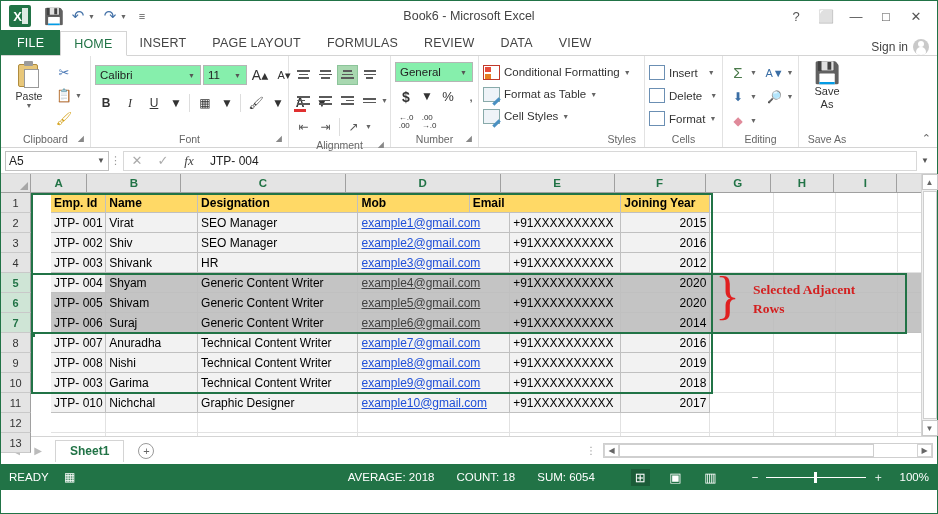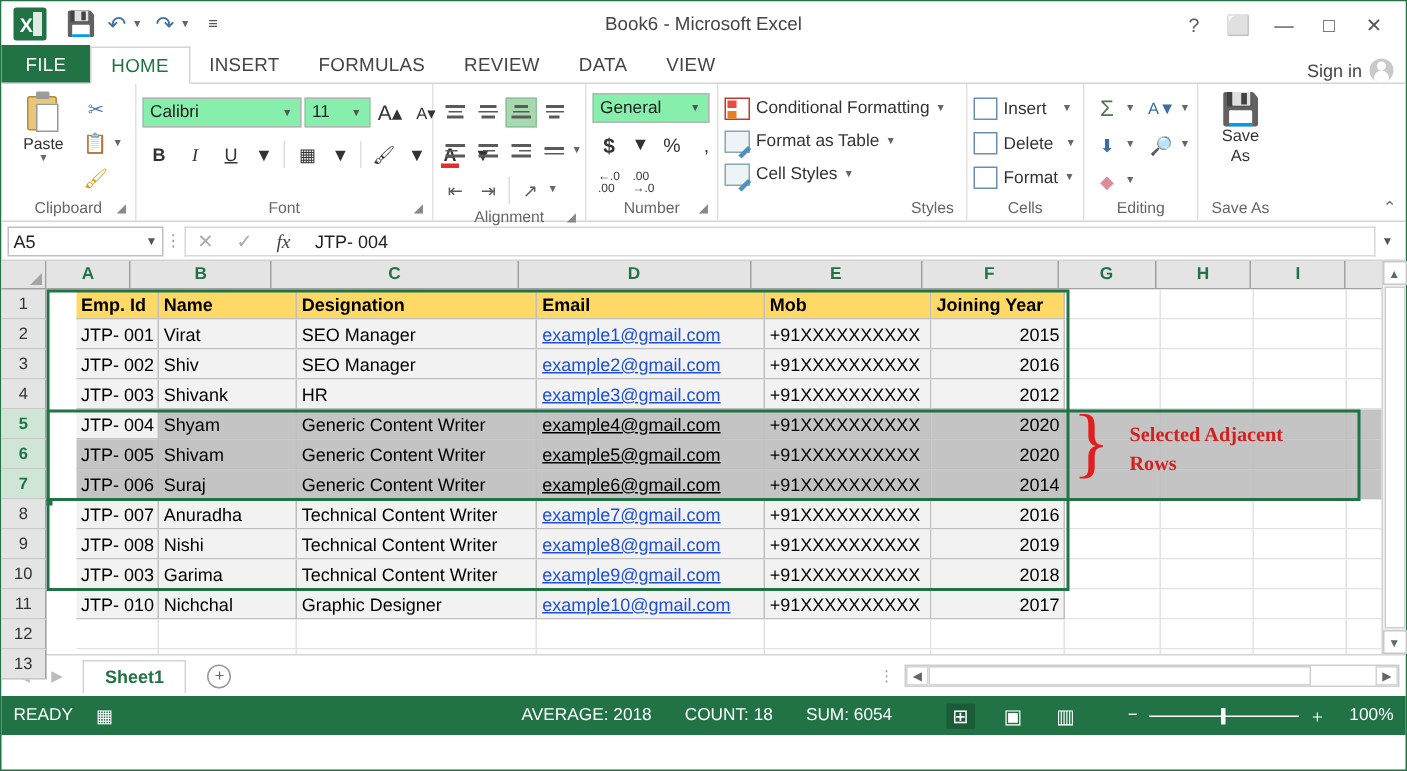--- a/index.html
+++ b/index.html
@@ -255,21 +255,21 @@
     height:20px; border-right:1px solid #c0c0c0; border-bottom:1px solid #c0c0c0;
     font-size:12px; color:#000; display:flex; align-items:center;
     padding:0 3px; overflow:hidden; white-space:nowrap;
     background:#f2f2f2;
   }
   .cell.empty { background:#fff; border-right:1px solid #e2e2e2; border-bottom:1px solid #e2e2e2;}
   .cell.hdr { background:#ffd966; font-weight:bold; }
   .cell.num { justify-content:flex-end; }
   .cell.link { color:#1f4fd8; text-decoration:underline; }
   .cell.sel { background:#c4c4c4; }
-  .cell.sel.link { color:#000000; }
+  .cell.sel.link { color:#404040; }
   .cell.active { background:#f2f2f2; }
 
   .selbox {
     position:absolute; border:2px solid #217346; pointer-events:none;
     z-index:5;
   }
   .selfill {
     position:absolute; width:5px; height:5px; background:#217346;
     z-index:6;
   }
@@ -364,20 +364,21 @@
       <div>—</div>
       <div>□</div>
       <div>✕</div>
     </div>
   </div>
 
   <div class="tabbar">
     <div class="tab-file">FILE</div>
     <div class="tab active">HOME</div>
     <div class="tab">INSERT</div>
+    <div class="tab">PAGE LAYOUT</div>
     <div class="tab">FORMULAS</div>
     <div class="tab">REVIEW</div>
     <div class="tab">DATA</div>
     <div class="tab">VIEW</div>
     <div class="signin">
       <span>Sign in</span>
       <span class="avatar"></span>
     </div>
   </div>
 
@@ -663,22 +664,22 @@
         <div class="ch" style="width:66px">G</div>
         <div class="ch" style="width:64px">H</div>
         <div class="ch" style="width:64px">I</div>
         <div class="ch" style="width:40px"></div>
       </div>
 
       <div class="cellrow">
         <div class="cell hdr" style="width:57px">Emp. Id</div>
         <div class="cell hdr" style="width:95px">Name</div>
         <div class="cell hdr" style="width:166px">Designation</div>
+        <div class="cell hdr" style="width:115px">Mob</div>
         <div class="cell hdr" style="width:157px">Email</div>
-        <div class="cell hdr" style="width:115px">Mob</div>
         <div class="cell hdr" style="width:92px">Joining Year</div>
         <div class="cell empty" style="width:66px"></div>
         <div class="cell empty" style="width:64px"></div>
         <div class="cell empty" style="width:64px"></div>
         <div class="cell empty" style="width:40px"></div>
       </div>
 
       <div class="cellrow">
         <div class="cell" style="width:57px">JTP- 001</div>
         <div class="cell" style="width:95px">Virat</div>

